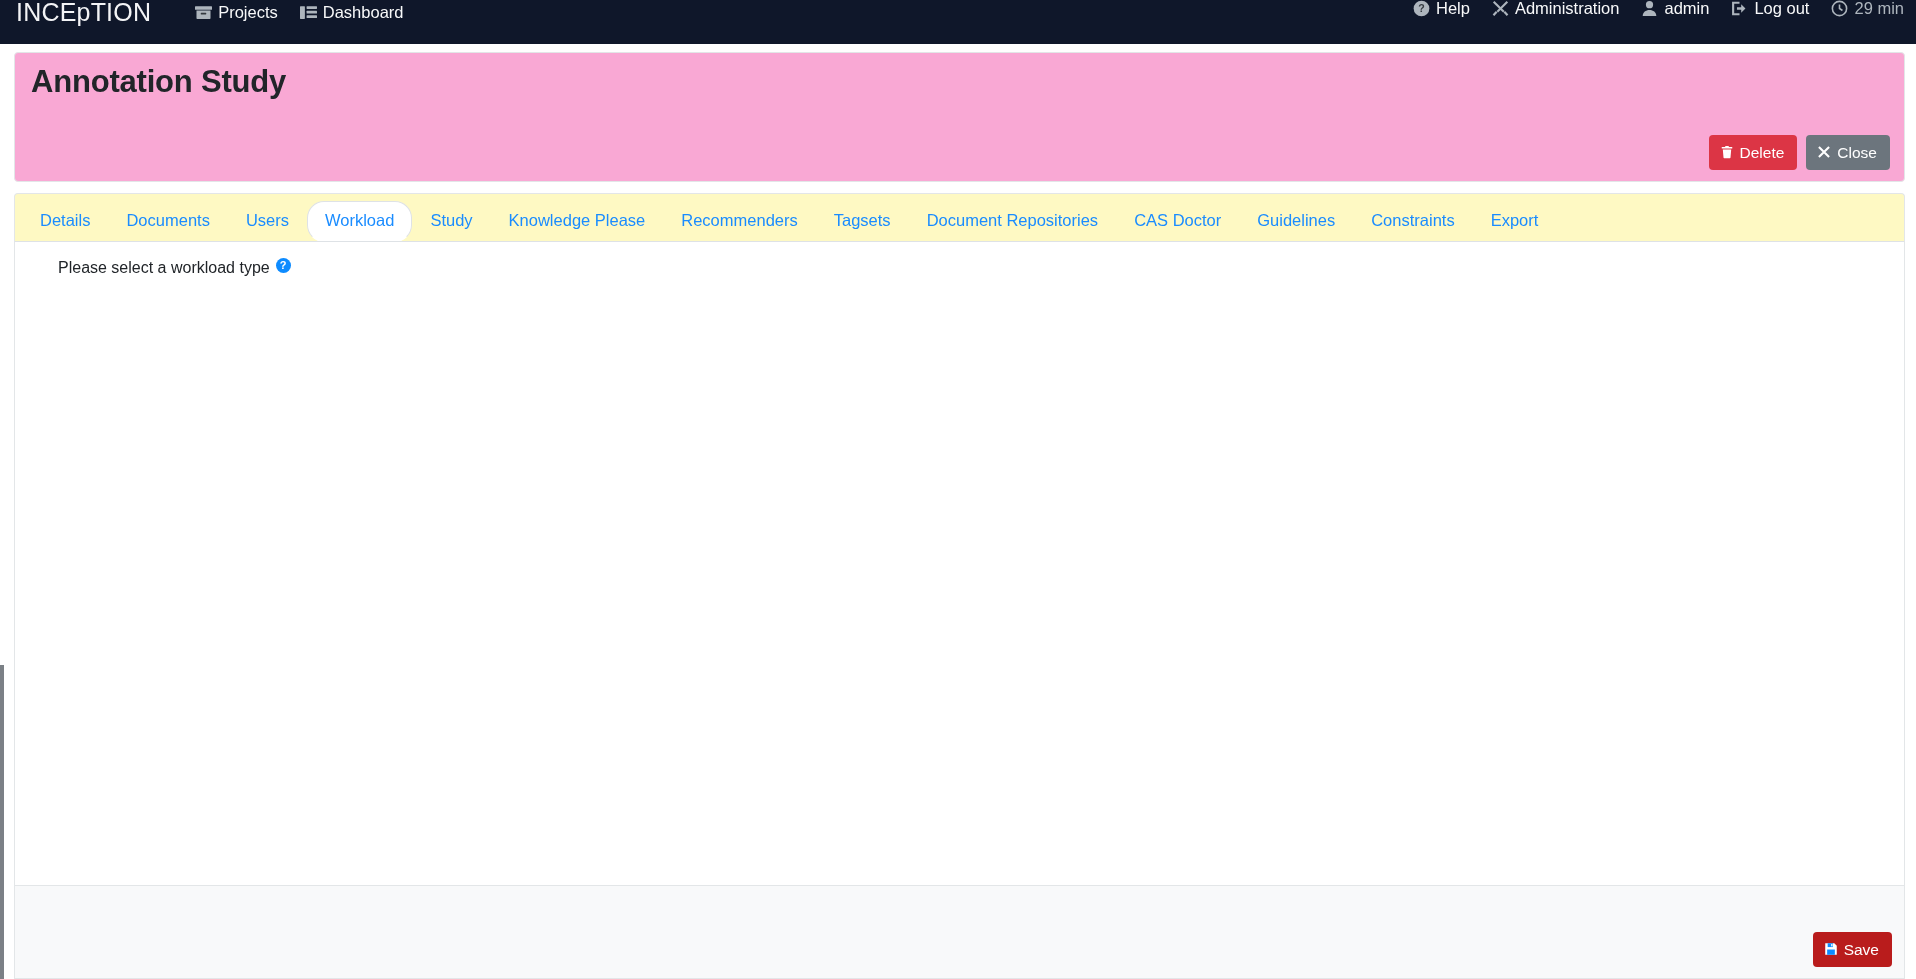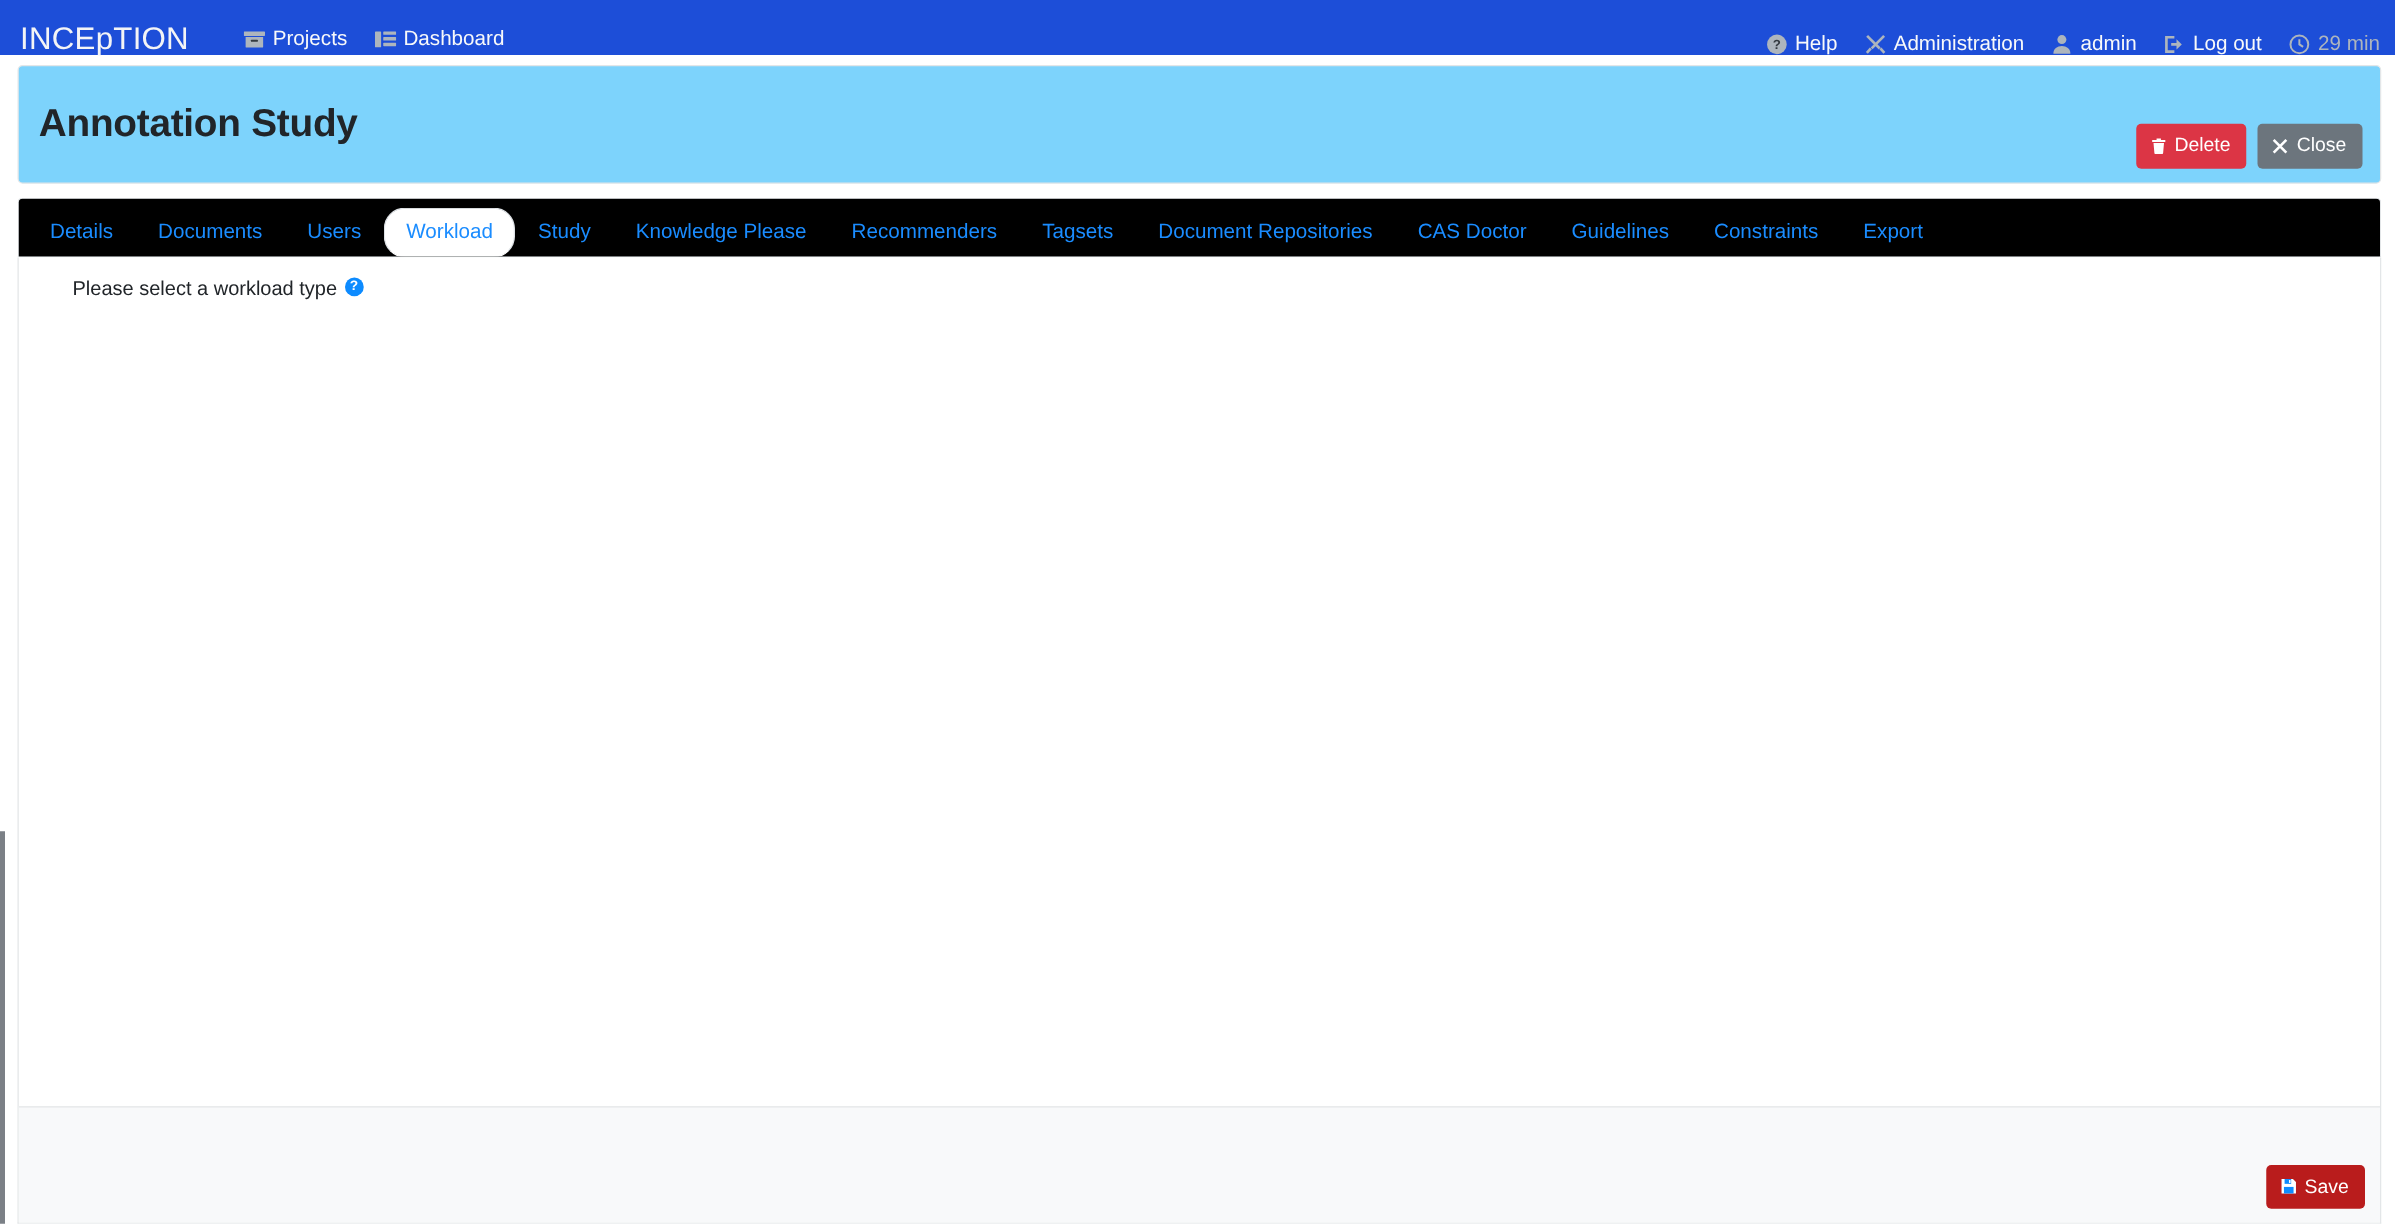--- a/index.html
+++ b/index.html
@@ -7,23 +7,23 @@
     margin: 0; padding: 0;
     width: 1916px; height: 979px;
     background: #ffffff;
     font-family: "Liberation Sans", sans-serif;
     overflow: hidden;
   }
 
   
   .navbar {
     height: 44px;
-    background: #1d4ed8;
-    display: flex;
-    align-items: flex-end;
+    background: #0f172a;
+    display: flex;
+    align-items: flex-start;
     padding: 0 8px 0 10px;
     color: #e9ecef;
     font-size: 16.5px;
     white-space: nowrap;
   }
   .brand {
     font-family: "Liberation Sans", sans-serif;
     font-size: 25px;
     color: #f3f4f6;
     letter-spacing: .2px;
@@ -46,27 +46,27 @@
   
   .page {
     padding: 8px 11px 0 14px;
     height: calc(979px - 44px);
     display: flex;
     flex-direction: column;
   }
 
   
   .title-card {
-    background: #7dd3fc;
+    background: #f9a8d4;
     border: 1px solid #e3e6e8;
     border-radius: 4px;
     padding: 11px 14px 11px 16px;
     display: flex;
-    align-items: center;
     min-height: 60px;
+    flex-direction: column;
   }
   .page-title {
     font-size: 31px;
     font-weight: bold;
     color: #212529;
     letter-spacing: -.2px;
     line-height: 1.15;
   }
   .title-actions { margin-left: auto; display: flex; gap: 9px; }
   .btn {
@@ -79,21 +79,21 @@
     margin-top: 35px;
   }
   .btn-danger { background: #dc3545; }
   .btn-secondary { background: #6c757d; }
   .btn-primary { background: #b91c1c; }
   .btn svg { display: block; }
 
   
   .tab-card {
     margin-top: 11px;
-    background: #000000;
+    background: #fef9c3;
     border: 1px solid #e3e6e8;
     border-radius: 4px 4px 0 0;
     border-bottom: 1px solid #dee2e6;
     padding: 7px 7px 0 7px;
     display: flex;
     align-items: flex-end;
     overflow: hidden;
     text-align: center;
   }
   .tab {

